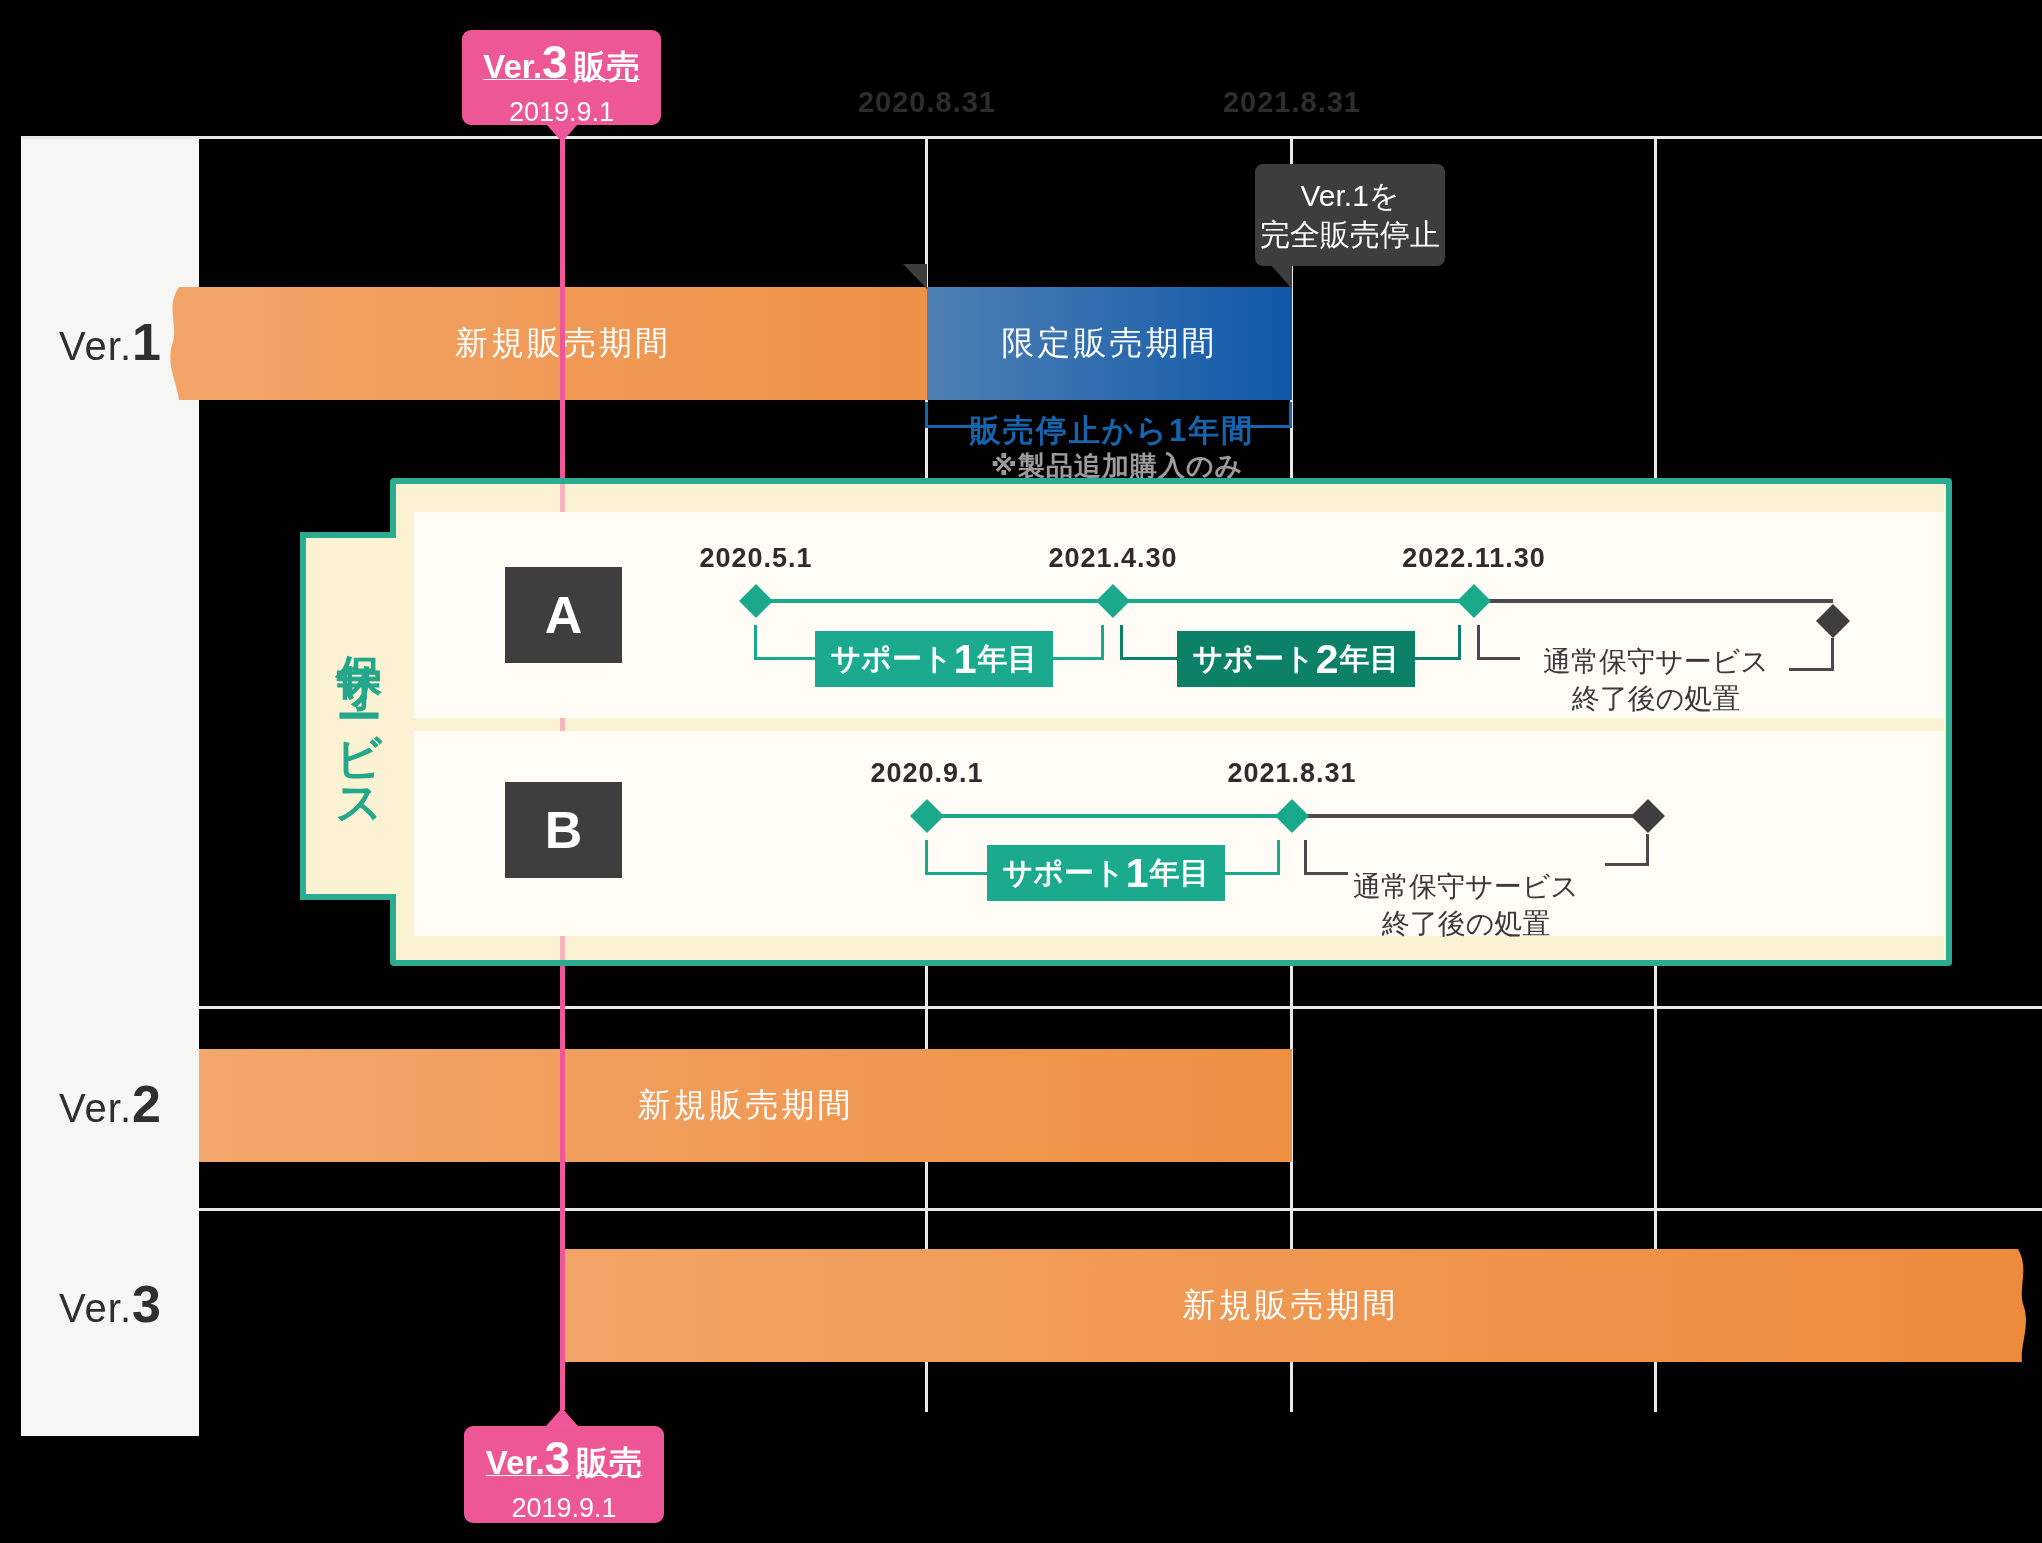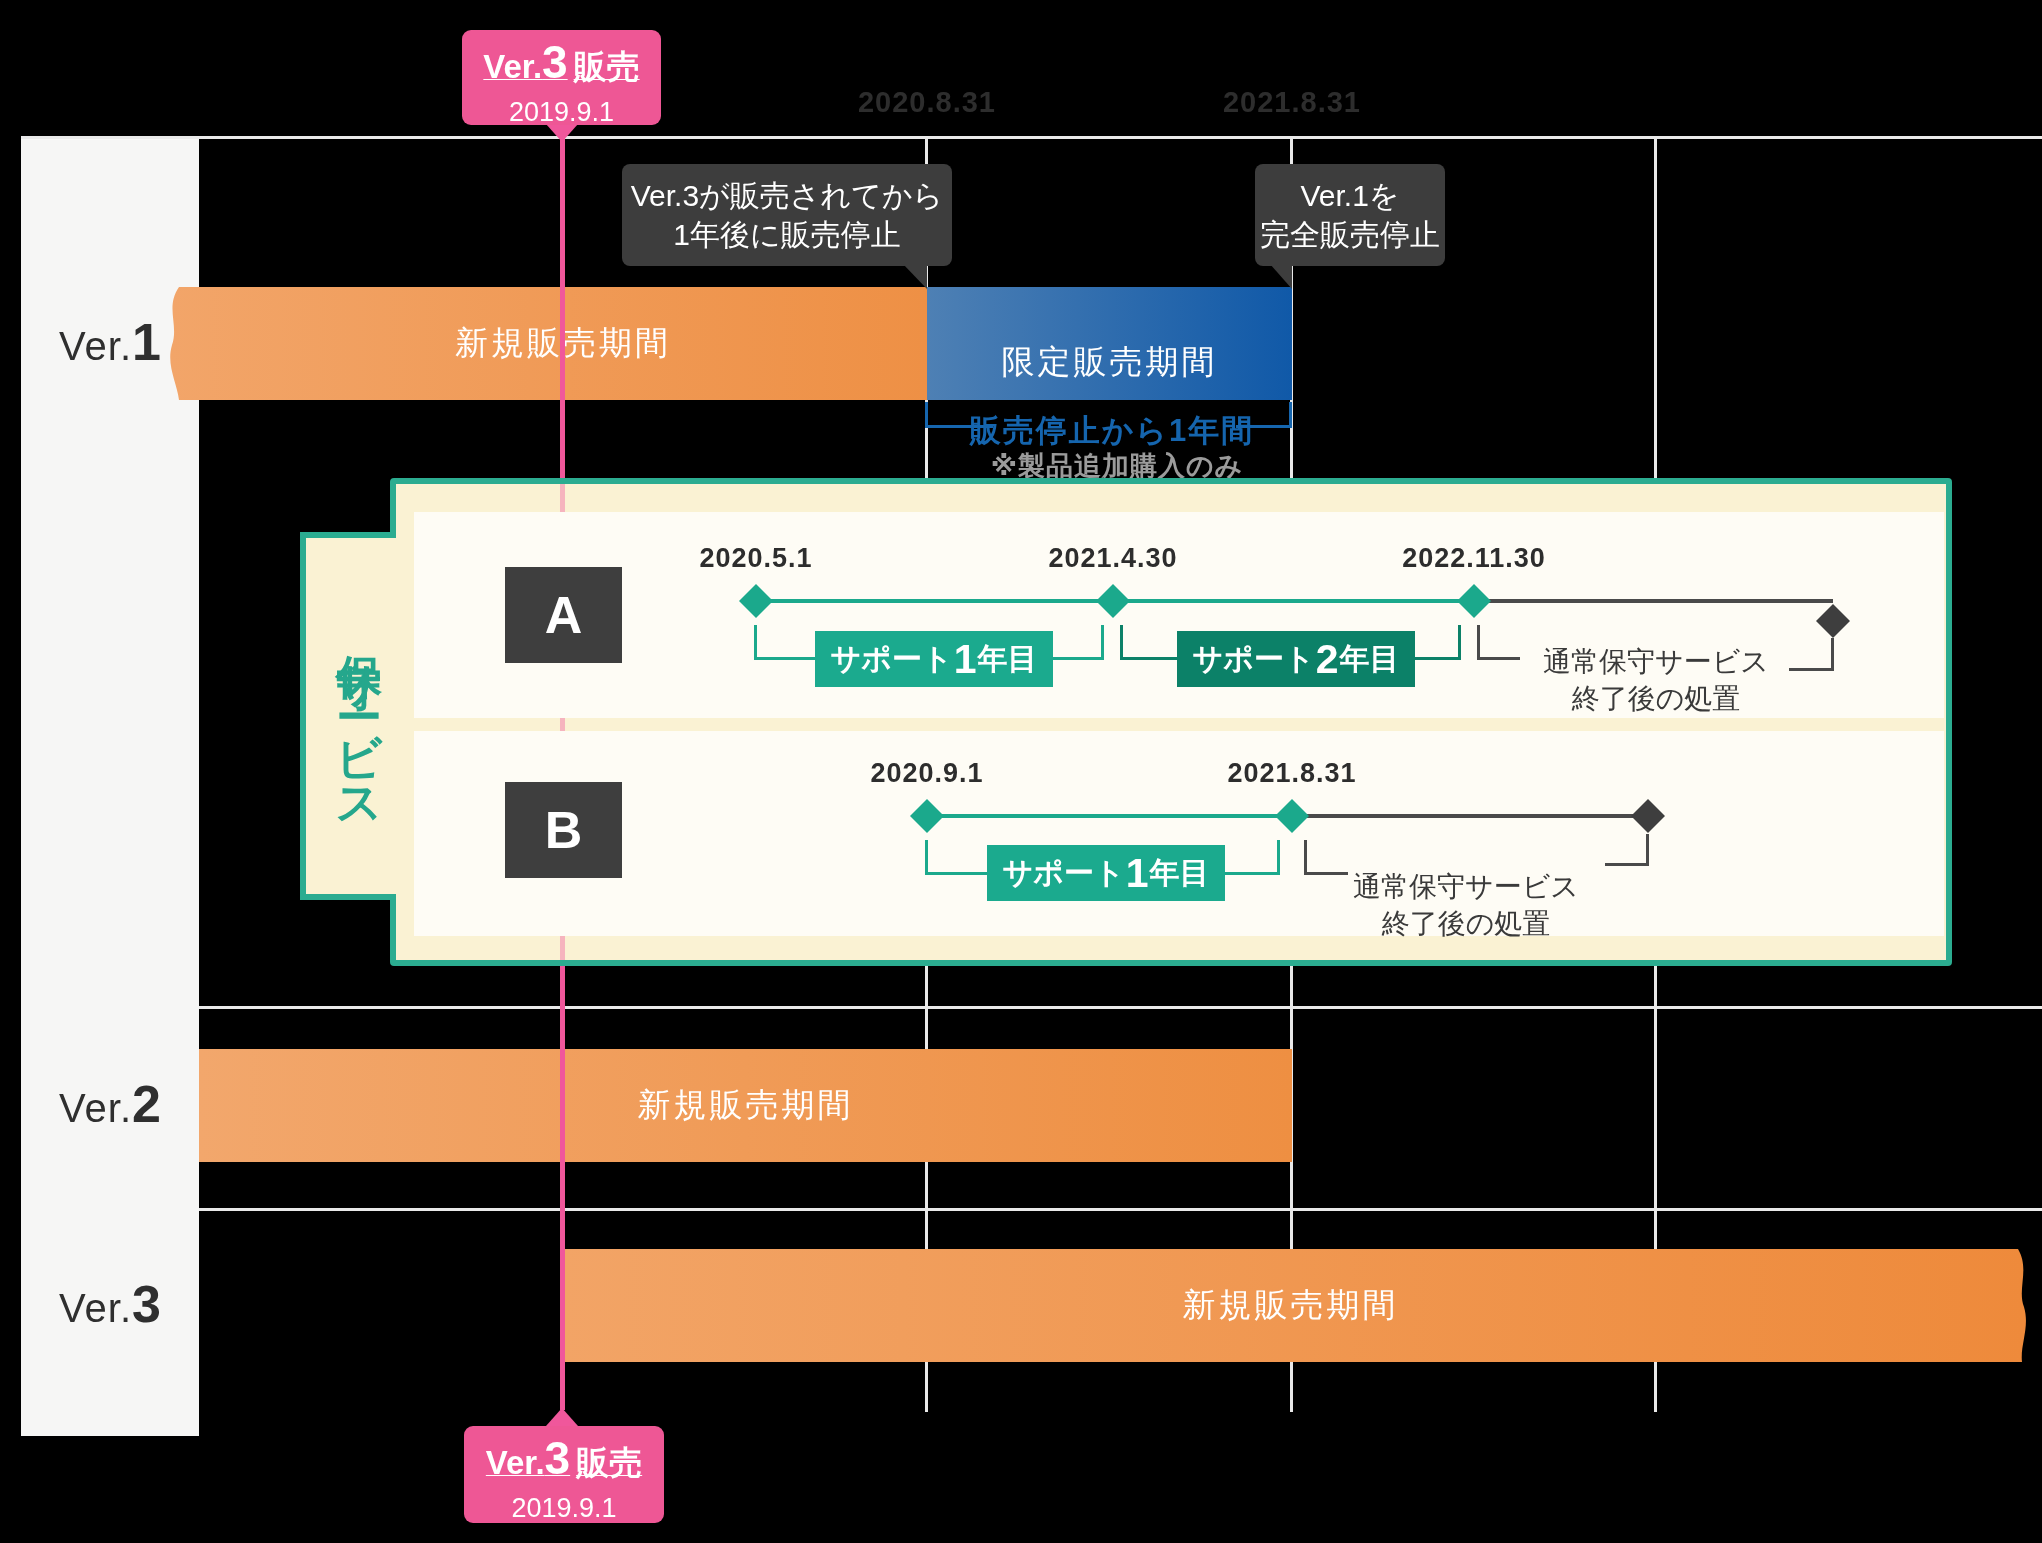--- a/index.html
+++ b/index.html
@@ -97,21 +97,21 @@
     <defs>
       <linearGradient id="og1" x1="0" y1="0" x2="1" y2="0">
         <stop offset="0" stop-color="#F2A569"></stop>
           <stop offset="1" stop-color="#EE9045"></stop>
       </linearGradient>
     </defs>
     <path d="M764,0 L16,0 C2,20 16,38 9,58 C3,78 14,96 16,113 L764,113 Z" fill="url(#og1)"></path>
   </svg>
   <div class="bar-label center" style="left:199px;top:287px;width:728px;height:113px;">新規販売期間</div>
   <div class="blue-bar"></div>
-  <div class="bar-label center" style="left:927px;top:287px;width:365px;height:113px;margin-top:19px;">限定販売期間</div>
+  <div class="bar-label center" style="left:927px;top:287px;width:365px;height:113px;">限定販売期間</div>
 
   <div class="bb" style="left:925px;top:402px;width:3px;height:26px;"></div>
   <div class="bb" style="left:1289px;top:402px;width:3px;height:26px;"></div>
   <div class="bb" style="left:927px;top:425px;width:66px;height:3px;"></div>
   <div class="bb" style="left:1236px;top:425px;width:56px;height:3px;"></div>
   <div class="bb-label">販売停止から1年間</div>
   <div class="bb-note">※製品追加購入のみ</div>
 
   <div class="ver2-bar"></div>
   <div class="bar-label center" style="left:199px;top:1049px;width:1093px;height:113px;">新規販売期間</div>
@@ -204,24 +204,20 @@
 
   <div class="bk bk-gray" style="left:1304px;top:840px;width:3px;height:35px;"></div>
   <div class="bk bk-gray" style="left:1304px;top:872px;width:44px;height:3px;"></div>
   <div class="after-note" style="left:1326px;top:868px;">
     <div>通常保守サービス</div>
     <div>終了後の処置</div>
   </div>
   <div class="bk bk-gray" style="left:1646px;top:834px;width:3px;height:32px;"></div>
   <div class="bk bk-gray" style="left:1605px;top:863px;width:44px;height:3px;"></div>
 
-  <div class="tooltip" style="left:622px;width:330px;">
-    <div>Ver.3が販売されてから</div>
-    <div>1年後に販売停止</div>
-  </div>
   <div class="tt-pointer" style="left:903px;width:24px;height:25px;"></div>
   <div class="tooltip" style="left:1255px;width:190px;">
     <div>Ver.1を</div>
     <div>完全販売停止</div>
   </div>
   <div class="tt-pointer" style="left:1270px;width:22px;height:25px;"></div>
 
   <div class="pink-badge" style="left:462px;top:30px;width:199px;height:95px;">
     <div class="l1">
       <span class="pre">Ver.</span><span class="num">3</span><span class="suf">販売</span>

